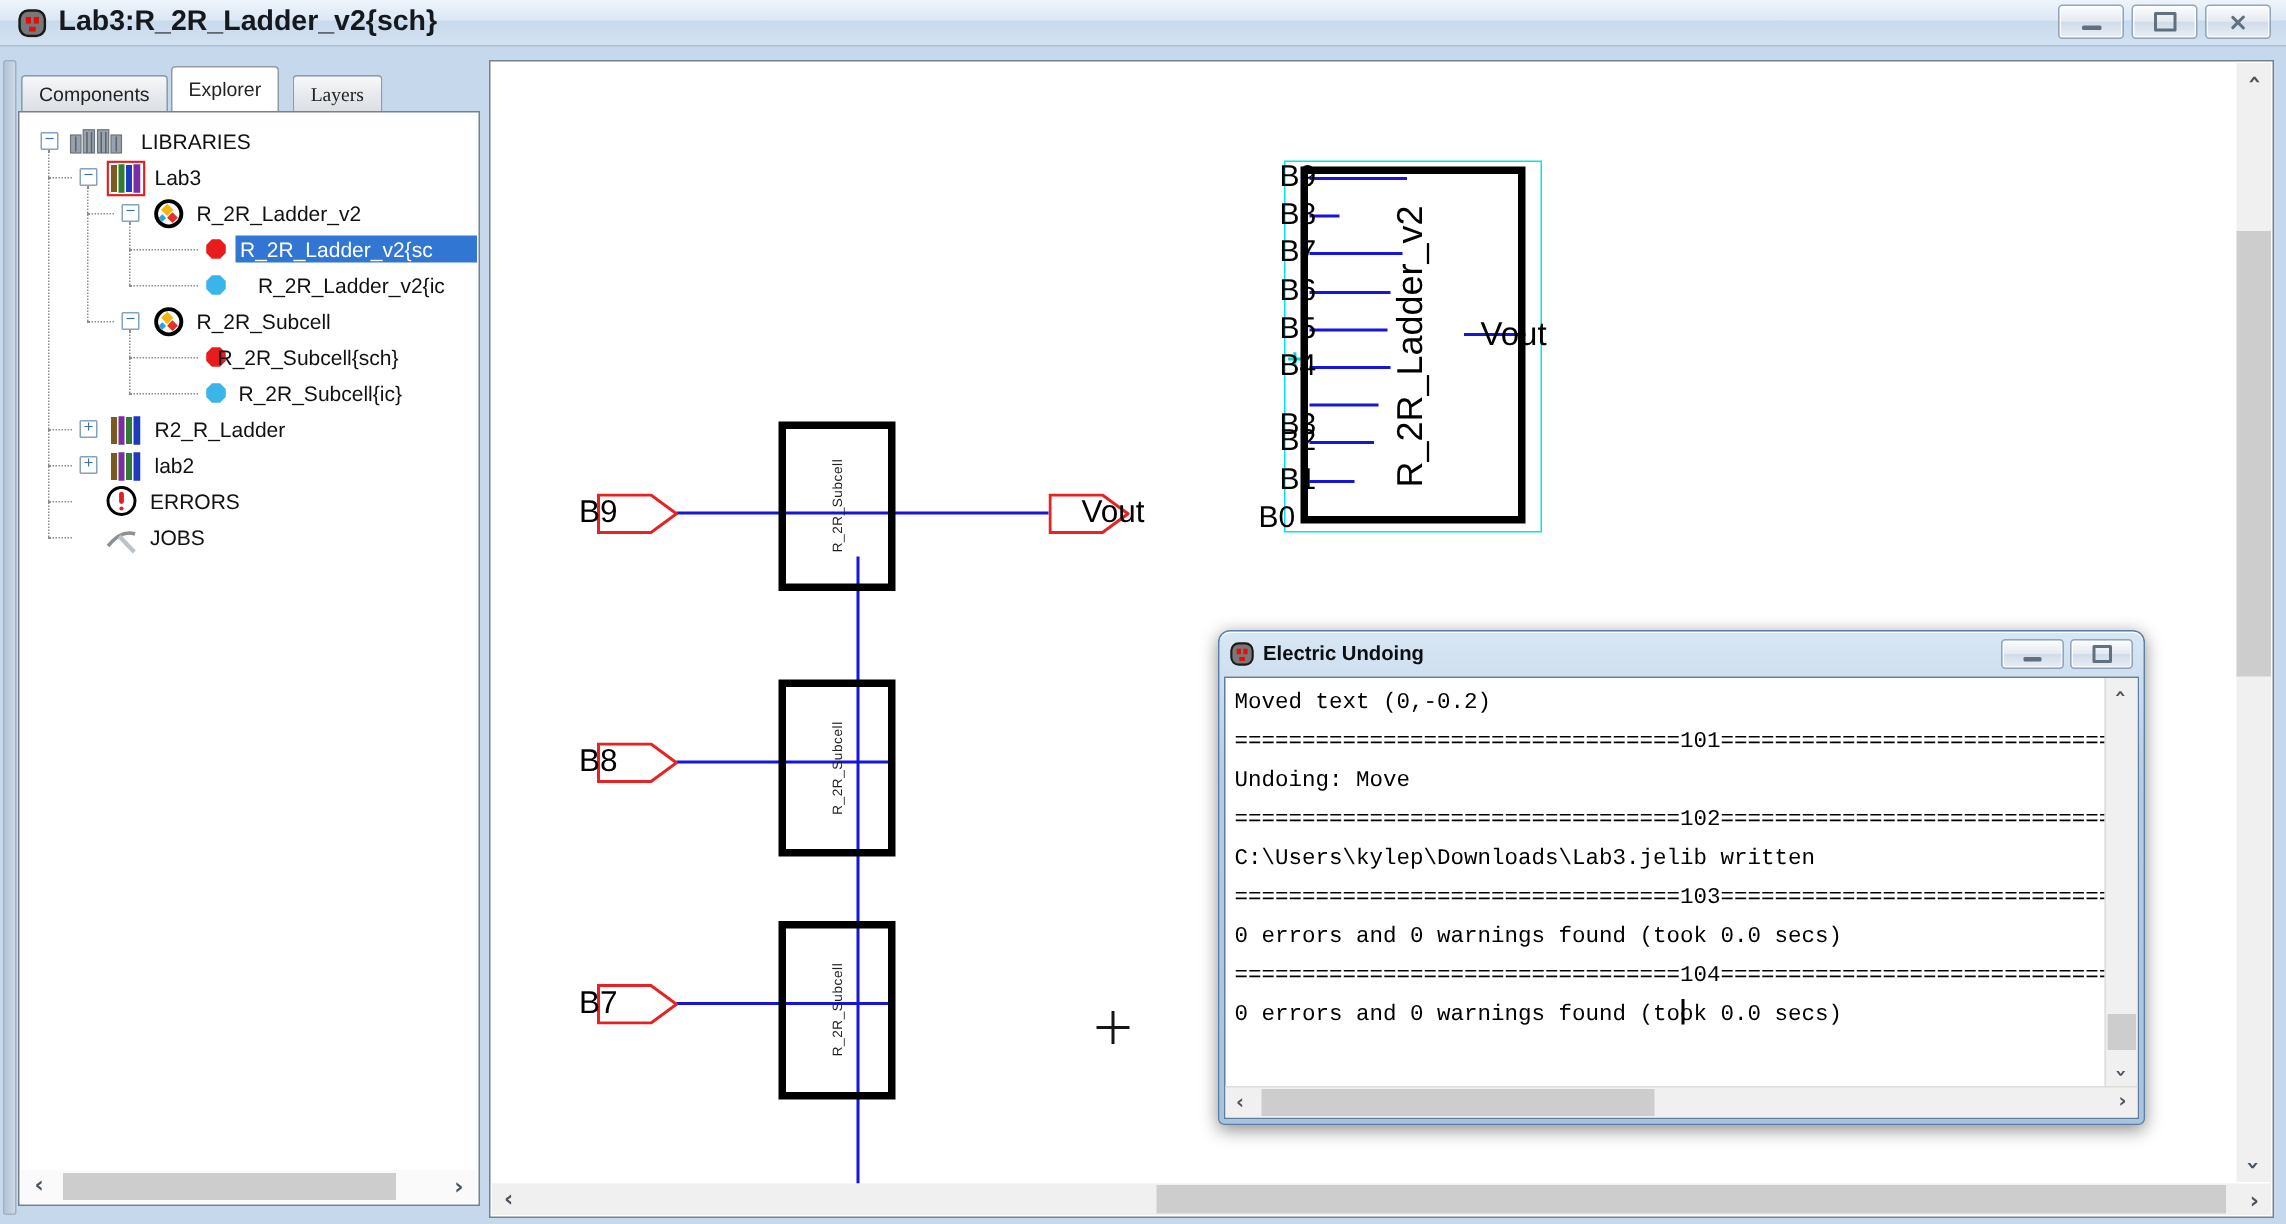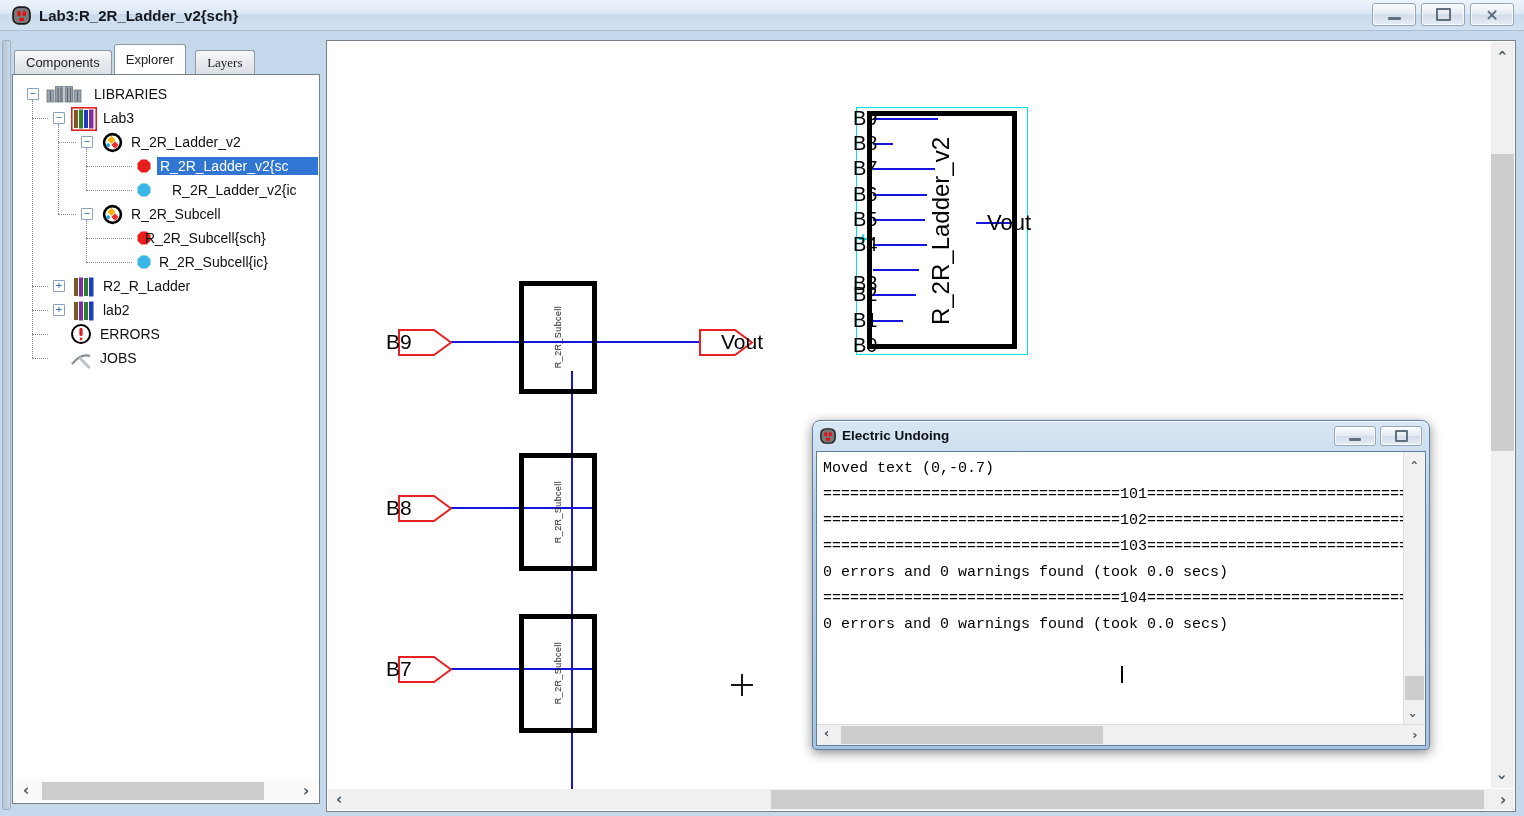--- a/index.html
+++ b/index.html
@@ -4,21 +4,21 @@
 <style>
   html,body{margin:0;padding:0;}
   body{width:1524px;height:816px;position:relative;overflow:hidden;
        background:#c6d9ec;font-family:"Liberation Sans",sans-serif;color:#111;}
   .abs{position:absolute;}
 
   
   .titlebar{position:absolute;left:0;top:0;width:1524px;height:30px;
     background:linear-gradient(180deg,#eef4fb 0%,#dce8f5 45%,#c9daec 46%,#d3e1f1 100%);
     border-bottom:1px solid #aabfd6;display:flex;align-items:center;}
-  .title-text{font-size:15px;font-weight:bold;color:#15181c;margin-left:8px;}
+  .title-text{font-size:19px;font-weight:bold;color:#15181c;margin-left:8px;}
   .win-btns{position:absolute;right:10px;top:3px;display:flex;gap:5px;}
   .wbtn{width:42px;height:21px;border:1px solid #93a5bb;border-radius:3px;
     background:linear-gradient(180deg,#fcfdfe,#e4eaf2 48%,#d2dce9 52%,#e7eef6);
     box-shadow:inset 0 0 0 1px #ffffffcc;display:flex;align-items:center;justify-content:center;}
   .g-min{width:13px;height:3px;background:#60707f;border-radius:1px;margin-top:8px;}
   .g-max{width:11px;height:9px;border:2px solid #60707f;border-radius:1px;background:transparent;}
   .g-x{position:relative;width:12px;height:12px;}
   .g-x::before,.g-x::after{content:"";position:absolute;left:5px;top:0;width:2.4px;height:12px;background:#60707f;border-radius:1px;}
   .g-x::before{transform:rotate(45deg);} .g-x::after{transform:rotate(-45deg);}
   .frame-groove{position:absolute;left:2px;top:40px;bottom:6px;width:7px;
@@ -322,21 +322,21 @@
 
   <span class="pin-label" style="left:526px;top:66px">B9</span>
   <span class="pin-label" style="left:526px;top:91px">B8</span>
   <span class="pin-label" style="left:526px;top:116px">B7</span>
   <span class="pin-label" style="left:526px;top:142px">B6</span>
   <span class="pin-label" style="left:526px;top:167px">B5</span>
   <span class="pin-label" style="left:526px;top:192px">B4</span>
   <span class="pin-label" style="left:526px;top:231px">B3</span>
   <span class="pin-label" style="left:526px;top:242px">B2</span>
   <span class="pin-label" style="left:526px;top:268px">B1</span>
-  <span class="pin-label" style="left:526px;top:293px">B0</span>
+  <span class="pin-label" style="left:512px;top:293px">B0</span>
 
   <span class="cyan-plus" style="left:531px;top:188px">+</span>
 
   <div class="wire-h" style="left:649px;top:181px;width:41px;z-index:1"></div>
   <span class="sch-label" style="left:660px;top:169px;font-size:22px;z-index:3">Vout</span>
 
   <div class="cross-h" style="left:404px;top:643px"></div>
   <div class="cross-v" style="left:414px;top:633px"></div>
 
   <div class="canvas-vscroll">
@@ -367,23 +367,25 @@
       <div class="mbtn">
           <div class="g-min"></div>
         </div>
       <div class="mbtn">
           <div class="g-max"></div>
         </div>
     </div>
   </div>
   <div class="msg-body">
     <div class="msg-text">
-      <div class="msg-line">Moved text (0,-0.7)</div>
+      <div class="msg-line">Moved text (0,-0.2)</div>
       <div class="msg-line">=================================101==================================</div>
+      <div class="msg-line">Undoing: Move</div>
       <div class="msg-line">=================================102==================================</div>
+      <div class="msg-line">C:\Users\kylep\Downloads\Lab3.jelib written</div>
       <div class="msg-line">=================================103==================================</div>
       <div class="msg-line">0 errors and 0 warnings found (took 0.0 secs)</div>
       <div class="msg-line">=================================104==================================</div>
       <div class="msg-line">0 errors and 0 warnings found (took 0.0 secs)</div>
       <div class="caret" style="left:304px;top:214px"></div>
     </div>
     <div class="msg-vscroll">
       <div class="ar ar-u" style="left:0;top:2px;width:20px;height:16px;font-size:13px"></div>
       <div class="sb-thumb" style="left:1px;top:224px;width:19px;height:24px"></div>
       <div class="ar ar-d" style="left:0;bottom:2px;width:20px;height:16px;font-size:13px"></div>

